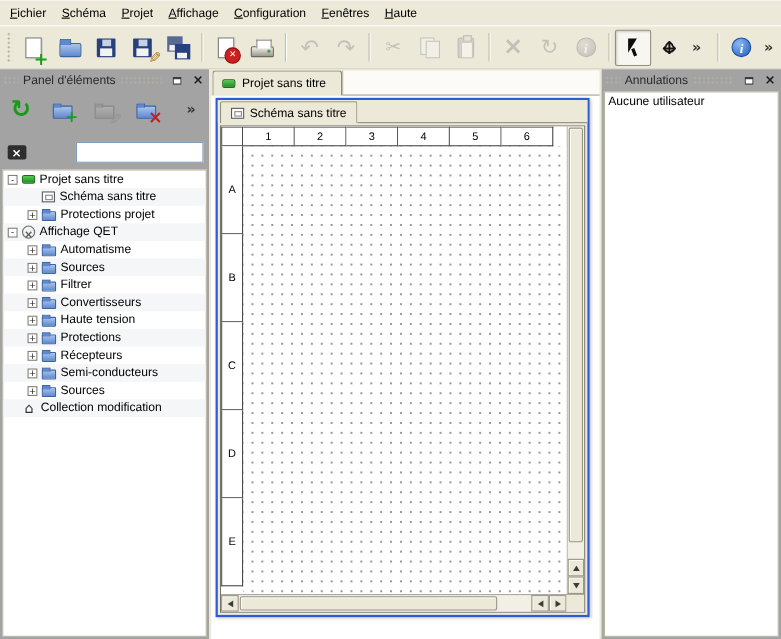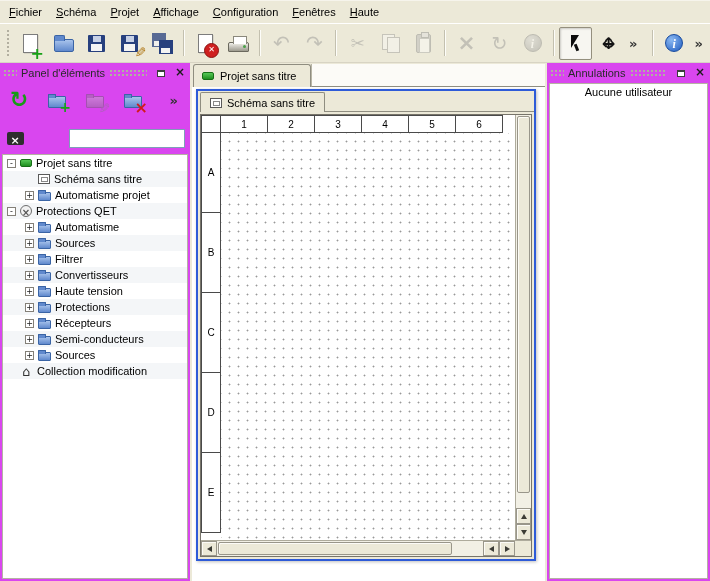--- a/index.html
+++ b/index.html
@@ -69,23 +69,23 @@
   .ic-reload::before { content:"\21BB"; font:bold 22px/22px "DejaVu Sans",sans-serif; color:#189a18; }
   .ov-plus { position:absolute; right:-6px; bottom:-8px; }
   .ov-plus::before { content:"+"; font:bold 14px/11px "DejaVu Sans",sans-serif; color:#17a117; }
   .ov-redx { position:absolute; right:-7px; bottom:-9px; }
   .ov-redx::before { content:"\00D7"; font:bold 16px/12px "DejaVu Sans",sans-serif; color:#d11a1a; }
   .ic-clearfilter { width:17px; height:13px; background:#2e2e2e; border-radius:2px; text-align:center; }
   .ic-clearfilter::before { content:"\00D7"; font:bold 11px/12px "DejaVu Sans",sans-serif; color:#fff; }
 
   
   .main { flex:1; display:flex; min-height:0; }
-  .dock { display:flex; flex-direction:column; background:#d946ef; }
+  .dock { display:flex; flex-direction:column; background:#a3a3a3; }
   .dock.left { width:190px; }
-  .dock.right { width:163px;text-align:center; }
+  .dock.right { width:163px; }
   .dock-title { height:19px; display:flex; align-items:center; gap:4px; padding:2px 3px 1px; }
   .dock-title .t { font-size:11px; color:#2a2a2a; white-space:nowrap; }
   .grip { height:8px; background-image:radial-gradient(#b2afa0 35%, transparent 36%); background-size:4px 4px; }
   .grip.g1 { width:14px; }
   .grip.g2 { flex:1; margin-right:2px; }
   .dock-btn { width:15px; height:14px; display:flex; align-items:center; justify-content:center; border:1px solid transparent; }
   .ic-float { width:8px; height:7px; border:1px solid #3c3c3c; border-top:2px solid #3c3c3c; background:#fff; }
   .ic-closex { width:9px; height:9px; position:relative; }
   .ic-closex::before { content:"\00D7"; position:absolute; left:0; top:-3px; font:bold 12px/12px "DejaVu Sans",sans-serif; color:#1c1c1c; }
 
@@ -293,26 +293,26 @@
           <span class="tlabel">Projet sans titre</span>
         </div>
         <div class="tree-row lvl1 alt">
           <span class="exp none"></span>
           <span class="ticon ticon-diagram"></span>
           <span class="tlabel">Schéma sans titre</span>
         </div>
         <div class="tree-row lvl1">
           <span class="exp">+</span>
           <span class="ticon ticon-folder"></span>
-          <span class="tlabel">Automatisme projet</span>
+          <span class="tlabel">Protections projet</span>
         </div>
         <div class="tree-row alt">
           <span class="exp">-</span>
           <span class="ticon ticon-qet"></span>
-          <span class="tlabel">Protections QET</span>
+          <span class="tlabel">Affichage QET</span>
         </div>
         <div class="tree-row lvl1">
           <span class="exp">+</span>
           <span class="ticon ticon-folder"></span>
           <span class="tlabel">Automatisme</span>
         </div>
         <div class="tree-row lvl1 alt">
           <span class="exp">+</span>
           <span class="ticon ticon-folder"></span>
           <span class="tlabel">Sources</span>

